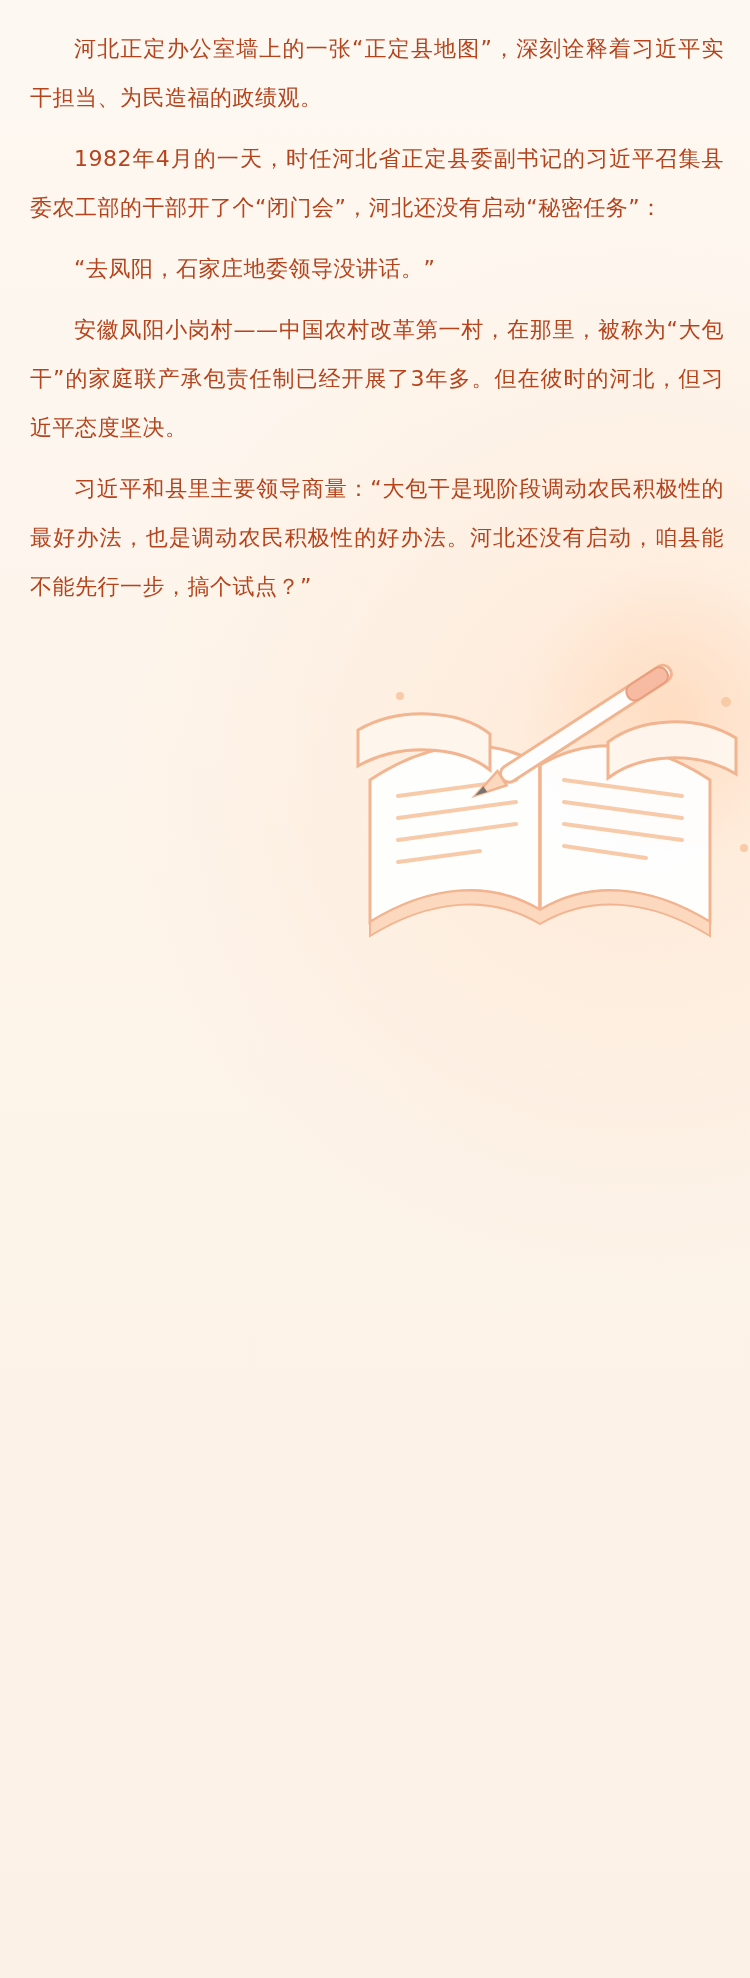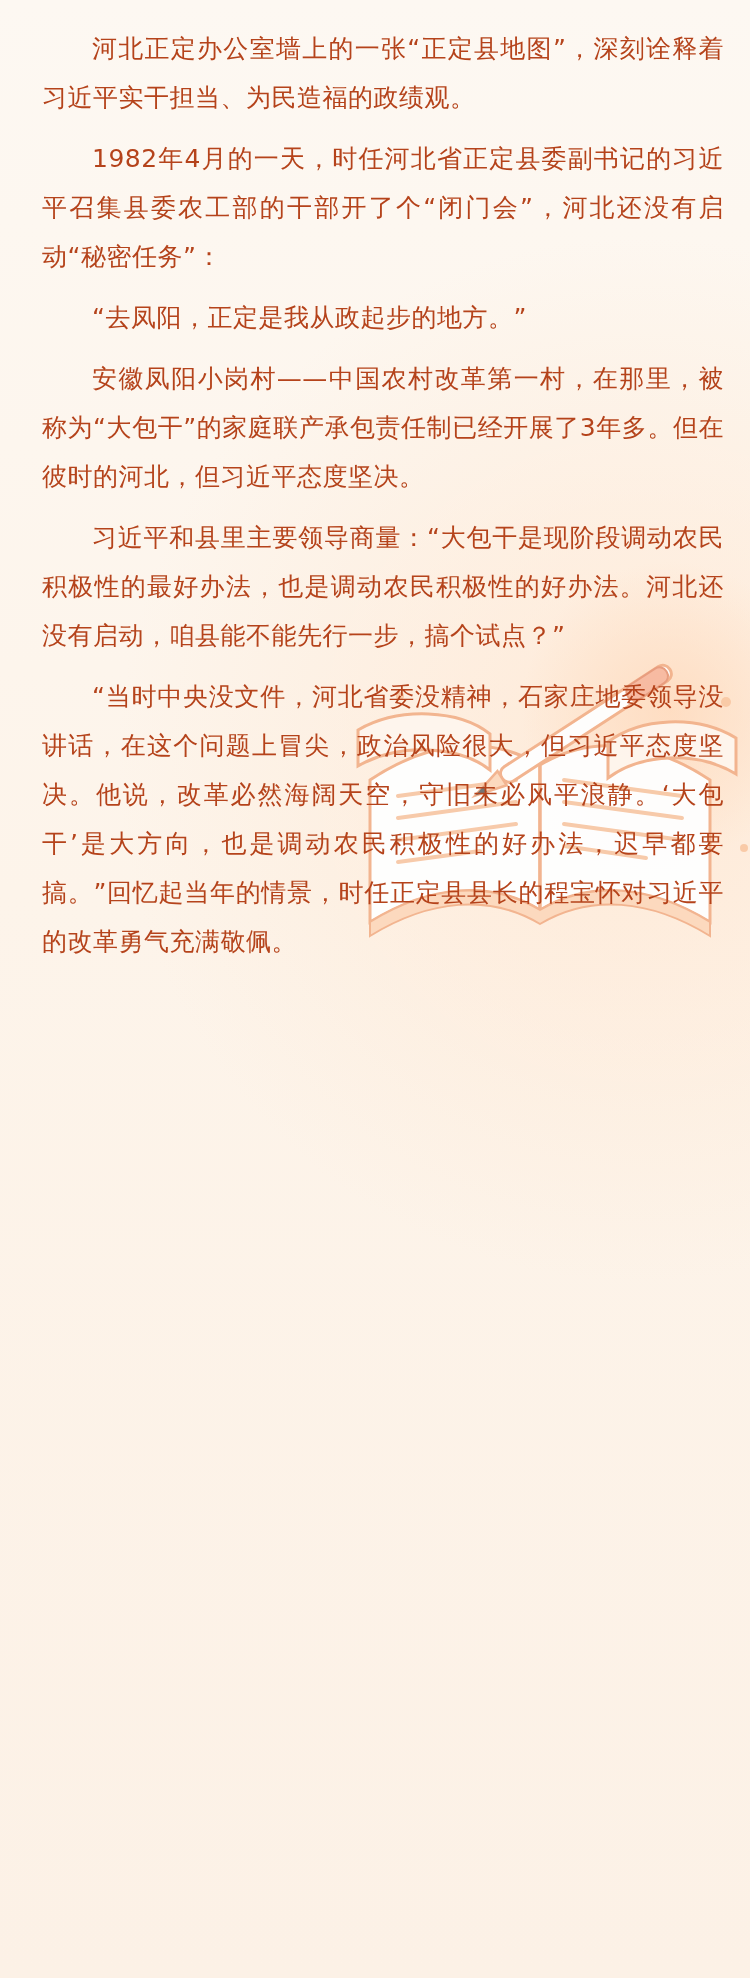--- a/index.html
+++ b/index.html
@@ -42,22 +42,22 @@
     background: radial-gradient(circle, rgba(255,210,175,0.55) 0%, rgba(255,210,175,0) 70%);
     pointer-events: none;
   }
   .content {
     position: relative;
     z-index: 2;
     padding: 24px 26px 10px 26px;
     box-sizing: border-box;
   }
   p.para {
-    margin: 0 0 12px 16px;
-    font-size: 25px;
+    margin: 0 0 12px 4px;
+    font-size: 22px;
     line-height: 49px;
     letter-spacing: 0.5px;
     color: #b5431b;
     text-align: justify;
     text-indent: 2em;
     font-family: "DejaVu Sans", sans-serif;
     font-weight: 500;
   }
   p.quote {
     color: #b5431b;
@@ -108,19 +108,18 @@
     <g fill="#f9c9a5">
       <circle cx="386" cy="92" r="5"></circle>
       <circle cx="60" cy="86" r="4"></circle>
       <circle cx="404" cy="238" r="4"></circle>
     </g>
   </svg>
 
   <div class="content">
     <p class="para">河北正定办公室墙上的一张“正定县地图”，深刻诠释着习近平实干担当、为民造福的政绩观。</p>
     <p class="para">1982年4月的一天，时任河北省正定县委副书记的习近平召集县委农工部的干部开了个“闭门会”，河北还没有启动“秘密任务”：</p>
-    <p class="para quote">“去凤阳，正定是我从政起步的地方。”</p>
+    <p class="para quote">“去凤阳，石家庄地委领导没讲话。”</p>
     <p class="para">安徽凤阳小岗村——中国农村改革第一村，在那里，被称为“大包干”的家庭联产承包责任制已经开展了3年多。但在彼时的河北，但习近平态度坚决。</p>
     <p class="para">习近平和县里主要领导商量：“大包干是现阶段调动农民积极性的最好办法，也是调动农民积极性的好办法。河北还没有启动，咱县能不能先行一步，搞个试点？”</p>
-    <p class="para">“当时中央没文件，河北省委没精神，石家庄地委领导没讲话，在这个问题上冒尖，政治风险很大，但习近平态度坚决。他说，改革必然海阔天空，守旧未必风平浪静。‘大包干’是大方向，也是调动农民积极性的好办法，迟早都要搞。”回忆起当年的情景，时任正定县县长的程宝怀对习近平的改革勇气充满敬佩。</p>
   </div>
 
 </div>
 
 </body></html>

